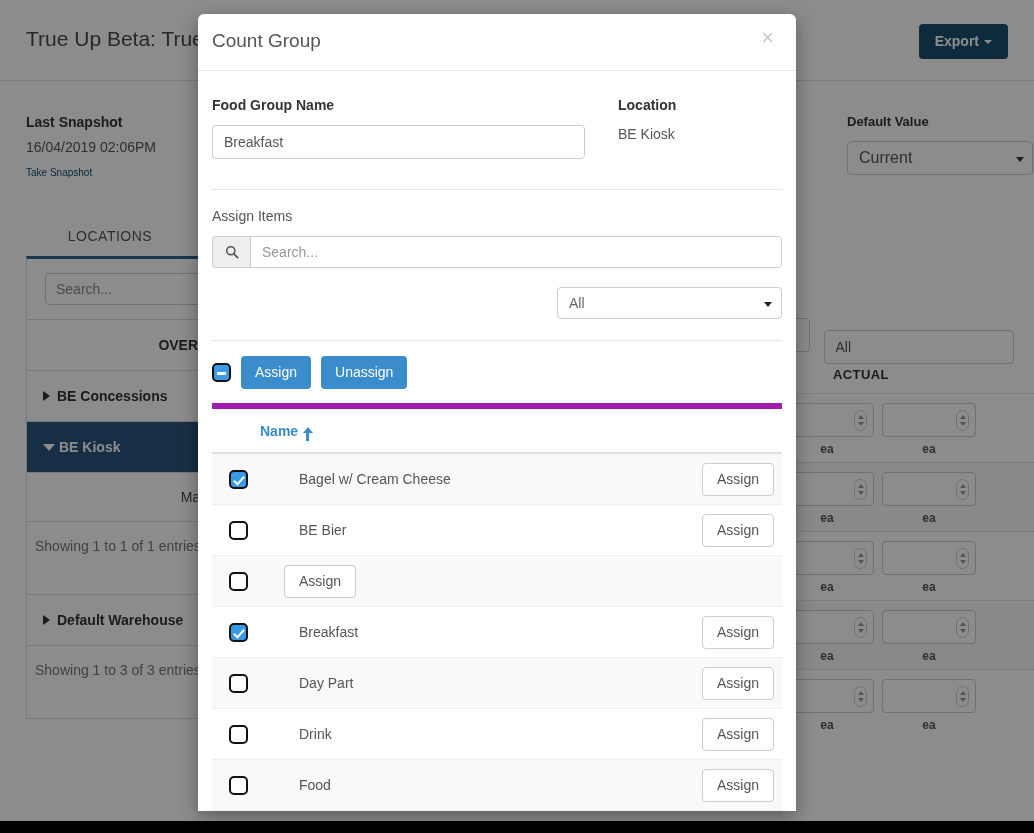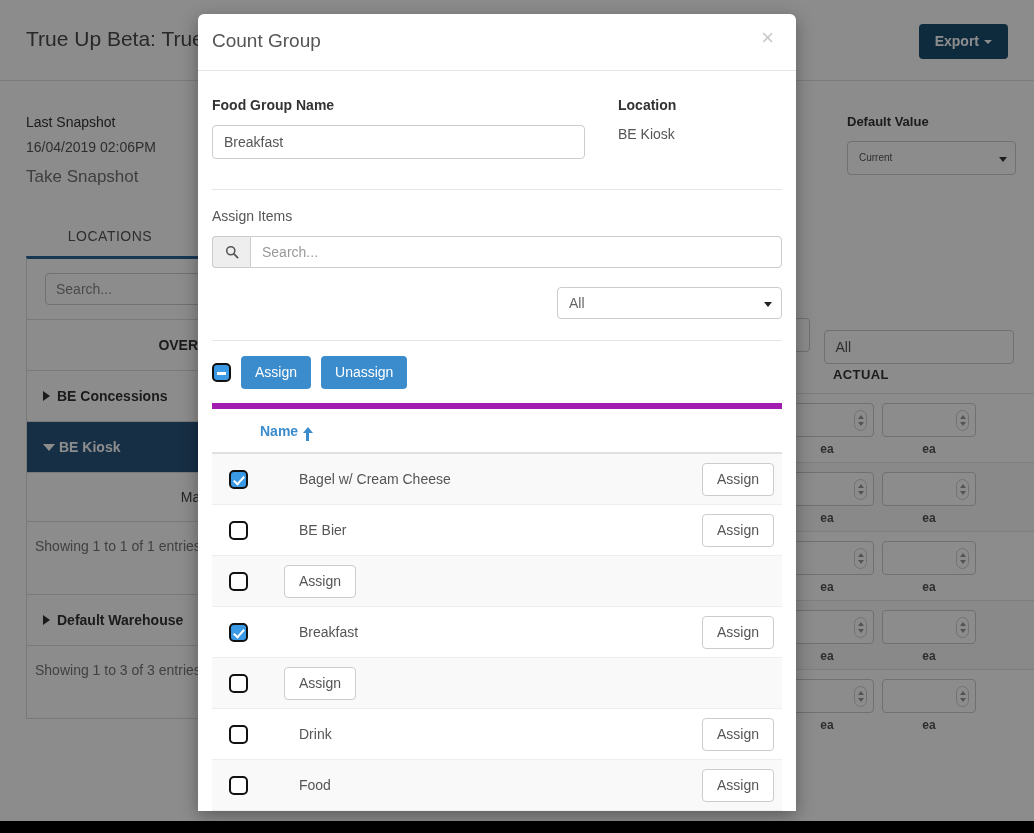--- a/index.html
+++ b/index.html
@@ -53,33 +53,33 @@
     display: inline-block;
     width: 0; height: 0;
     margin-left: 5px;
     border-left: 4px solid transparent;
     border-right: 4px solid transparent;
     border-top: 4px solid #ffffff;
     vertical-align: middle;
   }
 
   .snapshot-block { position: absolute; left: 26px; top: 114px; }
-  .snapshot-label { font-size: 14px; font-weight: normal; color: #333; }
+  .snapshot-label { font-size: 14px; font-weight: bold; color: #333; }
   .snapshot-time { font-size: 14px; color: #555; margin-top: 9px; }
-  .snapshot-link { font-size: 17px; color: #737373; margin-top: 12px; cursor: pointer; }
+  .snapshot-link { font-size: 10px; color: #0c4a6e; margin-top: 12px; cursor: pointer; }
 
   .default-value-block { position: absolute; left: 847px; top: 114px; width: 200px; }
   .dv-label { font-size: 13px; font-weight: bold; color: #333; }
   .dv-select {
     margin-top: 12px;
-    width: 169px; height: 34px;
+    width: 186px; height: 34px;
     border: 1px solid #ccc;
     border-radius: 4px;
     background: #fff;
-    font-size: 10px;
+    font-size: 16px;
     color: #555;
     padding: 0 24px 0 11px;
     line-height: 32px;
     position: relative;
     white-space: nowrap;
     overflow: hidden;
   }
   .dv-select .sel-caret {
     position: absolute; right: 8px; top: 15px;
     width: 0; height: 0;
@@ -603,20 +603,21 @@
           <span class="cbx"></span>
           <button class="assign-sm">Assign</button>
         </div>
         <div class="item-row">
           <span class="cbx checked"></span>
           <span class="item-label">Breakfast</span>
           <button class="assign-sm">Assign</button>
         </div>
         <div class="item-row alt">
           <span class="cbx"></span>
+          <span class="item-label">Day Part</span>
           <button class="assign-sm">Assign</button>
         </div>
         <div class="item-row">
           <span class="cbx"></span>
           <span class="item-label">Drink</span>
           <button class="assign-sm">Assign</button>
         </div>
         <div class="item-row alt">
           <span class="cbx"></span>
           <span class="item-label">Food</span>

